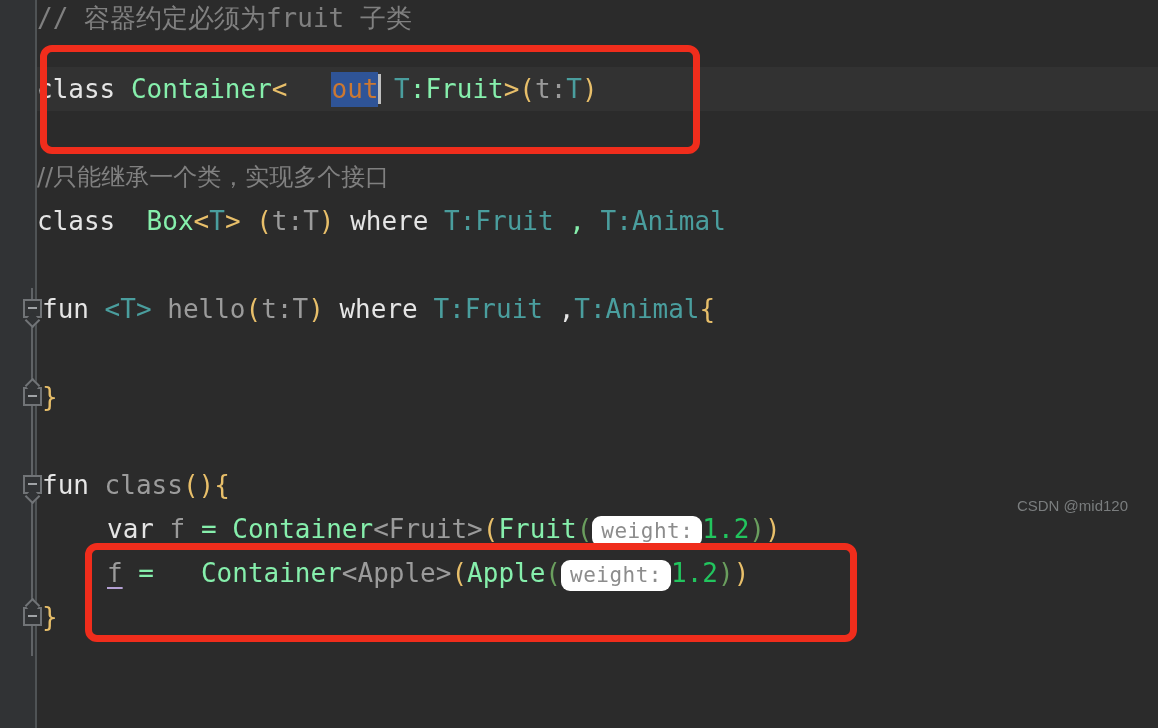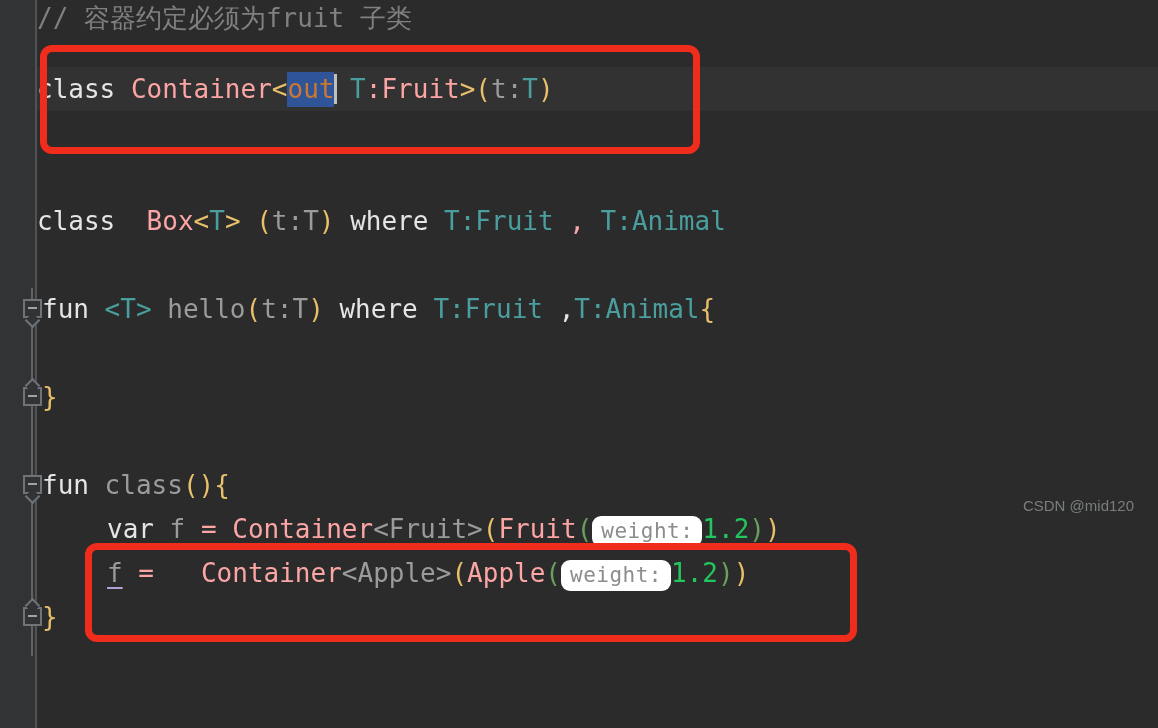--- a/index.html
+++ b/index.html
@@ -57,21 +57,21 @@
     line-height: 44px;
     white-space: pre;
     font-size: 26px;
     letter-spacing: 0px;
     z-index: 3;
     color: #a9b7c6;
   }
 
   
   .kw      { color: #e5e5e5; }          
-  .ident   { color: #fca5a5; }
+  .ident   { color: #86efac; }
   .tparam  { color: #4a9e9e; }          
   .greyid  { color: #9b9b9b; }
   .paren-y { color: #e8bf6a; }          
   .paren-g { color: #6a9e5e; }          
   .angle-y { color: #e8bf6a; }
   .num     { color: #22c55e; }
   .comment { color: #808080; }
   .brace   { color: #e8bf6a; }
 
   .underline-lav {
@@ -79,20 +79,21 @@
     text-decoration-color: #b4a0d4;
     text-underline-offset: 5px;
     text-decoration-thickness: 2px;
   }
 
   
   .sel {
     background: #2f5497;
     color: #cc7832;
     padding: 2px 0 3px 0;
+    margin-left: 44px;
   }
   .caret {
     display: inline-block;
     width: 3px;
     height: 30px;
     background: #bfbfbf;
     vertical-align: -6px;
     margin: 0 -3px 0 0;
   }
 
@@ -165,21 +166,21 @@
     position: absolute;
     border: 7px solid #f02d1c;
     border-radius: 12px;
     z-index: 10;
     pointer-events: none;
   }
 
   
   .watermark {
     position: absolute;
-    right: 24px;
+    right: 30px;
     bottom: 8px;
     color: #7a7d7e;
     font-family: "Liberation Sans", sans-serif;
     font-size: 15px;
     z-index: 12;
   }
 </style>
 </head>
 <body>
 
@@ -197,20 +198,21 @@
   <div class="fold-marker close" style="top:387px;"></div>
   <div class="fold-marker open" style="top:475px;"></div>
   <div class="fold-marker close" style="top:607px;"></div>
 
   <div class="line-highlight" style="top:67px;"></div>
 
   <div class="code-line comment" style="top:-4px;">// 容器约定必须为fruit 子类</div>
 
   <div class="code-line" style="top:67px;"><span class="kw">class</span><span class="ident"> Container</span><span class="angle-y">&lt;</span><span class="sel">out</span><span class="caret"></span><span class="ident"> </span><span class="tparam">T</span><span class="ident">:</span><span class="ident">Fruit</span><span class="angle-y">&gt;</span><span class="paren-y">(</span><span class="greyid">t</span><span class="greyid">:</span><span class="tparam">T</span><span class="paren-y">)</span></div>
 
+  <div class="code-line comment" style="top:155px;font-family:'DejaVu Sans',sans-serif;font-size:24px;">//只能继承一个类，实现多个接口</div>
 
   <div class="code-line" style="top:199px;"><span class="kw">class</span><span class="ident">  Box</span><span class="angle-y">&lt;</span><span class="tparam">T</span><span class="angle-y">&gt; </span><span class="paren-y">(</span><span class="greyid">t:T</span><span class="paren-y">) </span><span class="kw">where</span><span class="tparam"> T:Fruit </span><span class="ident">,</span><span class="tparam"> T:Animal</span></div>
 
   <div class="code-line" style="top:287px;left:42px;"><span class="kw">fun</span><span class="tparam"> &lt;T&gt; </span><span class="greyid">hello</span><span class="paren-y">(</span><span class="greyid">t:T</span><span class="paren-y">) </span><span class="kw">where</span><span class="tparam"> T:Fruit </span><span class="kw">,</span><span class="tparam">T:Animal</span><span class="brace">{</span></div>
 
   <div class="code-line brace" style="top:375px;left:42px;">}</div>
 
   <div class="code-line" style="top:463px;left:42px;"><span class="kw">fun</span><span class="greyid"> class</span><span class="paren-y">(</span><span class="paren-y">)</span><span class="brace">{</span></div>
 
   <div class="code-line" style="top:507px;left:107px;"><span class="kw">var</span><span class="greyid underline-lav"> f</span><span class="ident"> = </span><span class="ident">Container</span><span class="greyid">&lt;</span><span class="greyid">Fruit</span><span class="greyid">&gt;</span><span class="paren-y">(</span><span class="ident">Fruit</span><span class="paren-g">(</span><span class="hint">weight:</span><span class="num">1.2</span><span class="paren-g">)</span><span class="paren-y">)</span></div>

